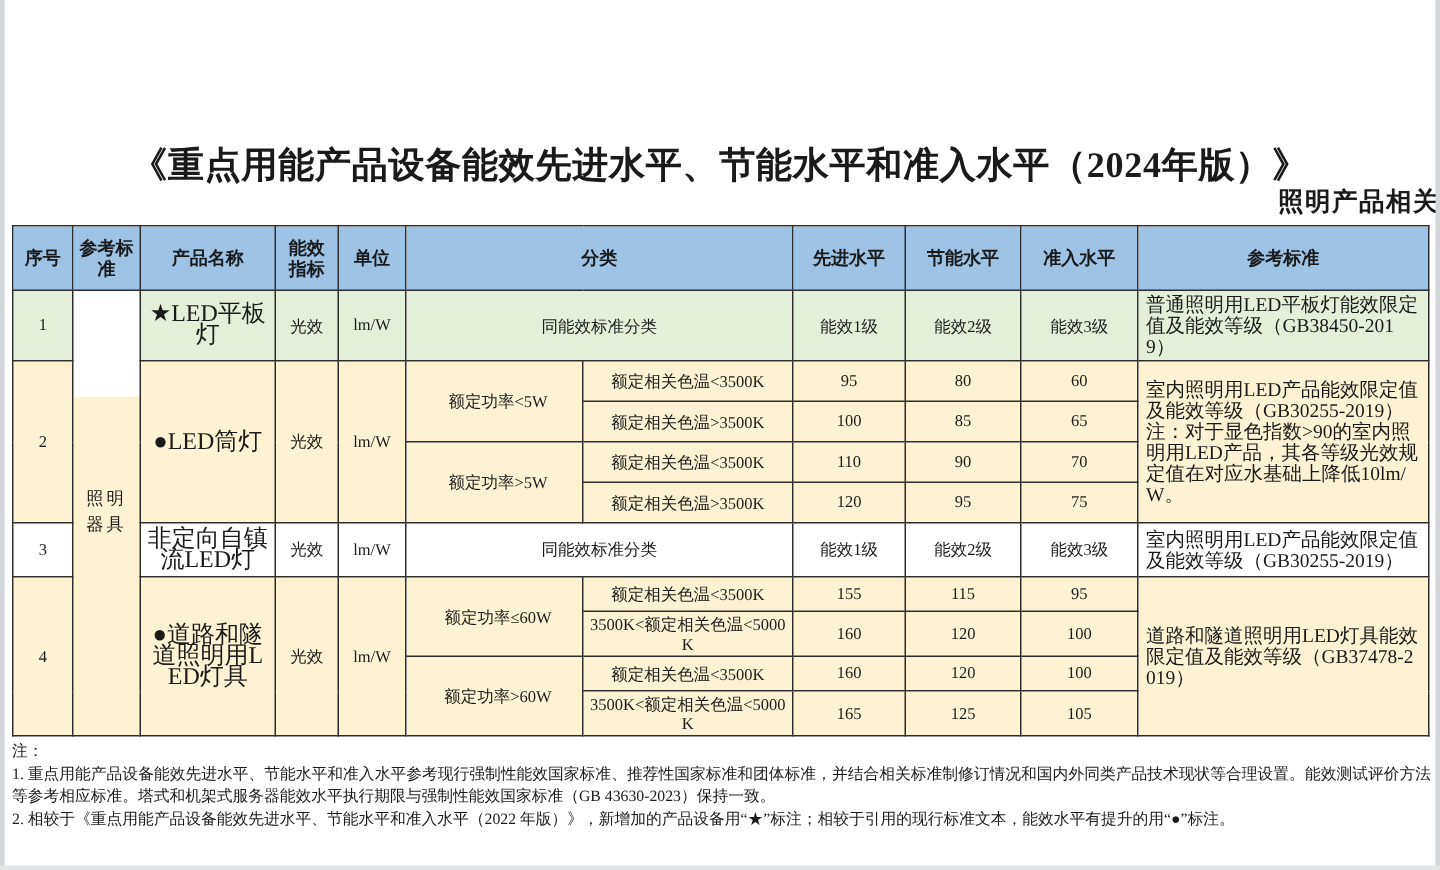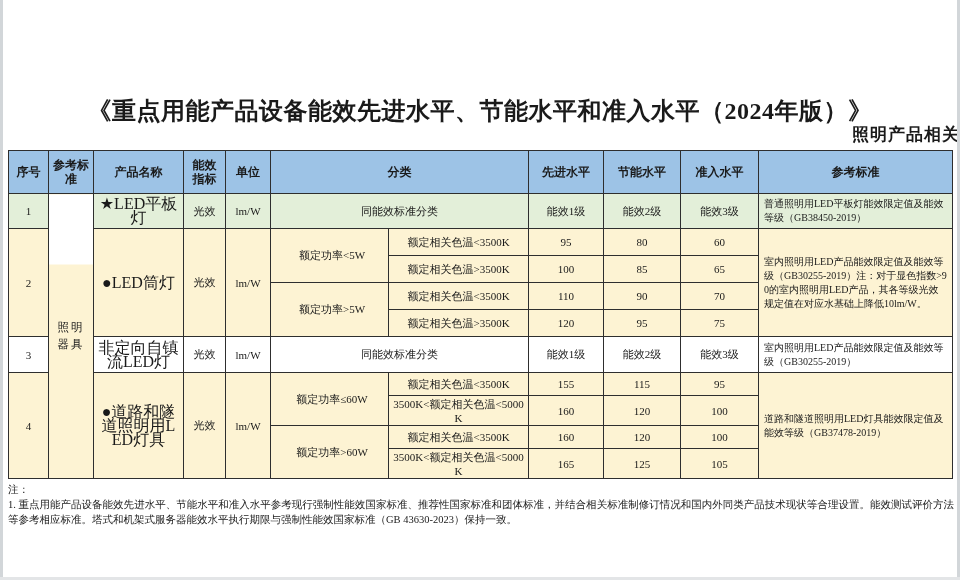--- a/index.html
+++ b/index.html
@@ -32,21 +32,21 @@
   tr.g2 td{background:#fdf3d3;}
   tr.g3 td{background:#ffffff;}
   tr.g4 td{background:#fdf3d3;}
   td.cat{
     background:linear-gradient(to bottom,#ffffff 0 70px,#fdf3d3 70px) !important;
     font-size:11.5px;letter-spacing:2px;line-height:17px;
   }
   td.cat span{display:inline-block;width:2.4em;}
   td.name{font-size:16px;line-height:14px;}
   td.power{text-align:center;padding-left:8px;}
-  td.ref{text-align:left;font-size:10px;line-height:14px;padding:2px 5px;word-break:break-all;}
+  td.ref{text-align:left;font-size:13px;line-height:14px;padding:2px 5px;word-break:break-all;}
   .notes{margin:3px 0 0 8px;width:946px;font-size:10.5px;line-height:15px;font-family:"Liberation Serif","DejaVu Serif",serif;}
   .notes p{margin:0;text-align:justify;word-break:break-all;}
 </style>
 </head>
 <body>
 
 <div class="edge left"></div>
 <div class="edge right"></div>
 <div class="edge-bottom"></div>
 
@@ -171,15 +171,16 @@
       <td>165</td>
       <td>125</td>
       <td>105</td>
     </tr>
   </tbody>
     </table>
 
   <div class="notes">
     <p>注：</p>
     <p>1. 重点用能产品设备能效先进水平、节能水平和准入水平参考现行强制性能效国家标准、推荐性国家标准和团体标准，并结合相关标准制修订情况和国内外同类产品技术现状等合理设置。能效测试评价方法等参考相应标准。塔式和机架式服务器能效水平执行期限与强制性能效国家标准（GB 43630-2023）保持一致。</p>
+    <p>2. 相较于《重点用能产品设备能效先进水平、节能水平和准入水平（2022 年版）》，新增加的产品设备用“★”标注；相较于引用的现行标准文本，能效水平有提升的用“●”标注。</p>
   </div>
 
 </div>
 
 </body></html>

